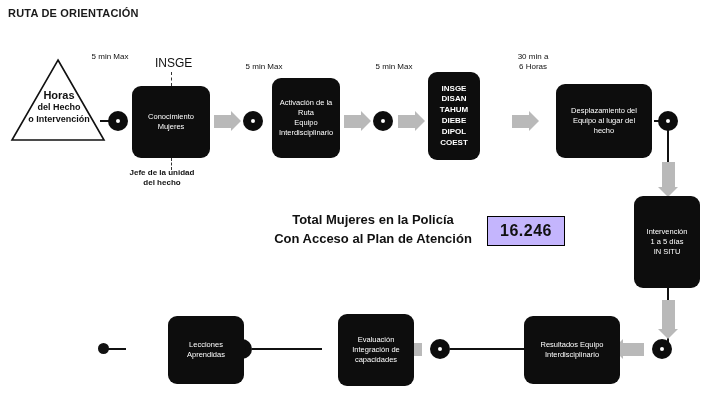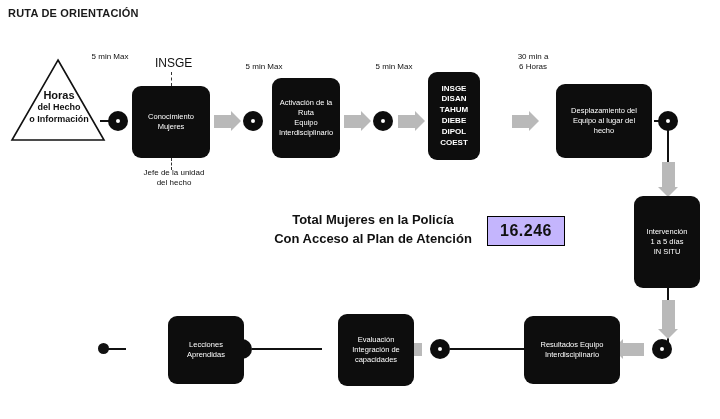--- a/index.html
+++ b/index.html
@@ -182,39 +182,39 @@
   <div class="title">RUTA DE ORIENTACIÓN</div>
 
   <div class="tri-shape">
     <svg width="96" height="84" viewBox="0 0 96 84">
       <polygon points="48,2 94,82 2,82" fill="#ffffff" stroke="#111111" stroke-width="1.6"></polygon>
     </svg>
   </div>
   <div class="tri-label">
     <div class="big">Horas</div>
     <div>del Hecho</div>
-    <div>o Información</div>
+    <div>o Intervención</div>
   </div>
 
   <div class="line" style="left:100px; top:120px; width:14px; height:2px;"></div>
 
   <div class="node" style="left:108px; top:111px;"></div>
 
   <div class="box" style="left:132px; top:86px; width:78px; height:72px;">
     <span>Conocimiento
 Mujeres</span>
   </div>
 
   <div class="cap" style="left:78px; top:52px; width:64px;">5 min Max</div>
 
   <div class="insge" style="left:155px; top:56px;">INSGE</div>
   <div class="dashed" style="left:171px; top:72px; height:14px;"></div>
 
   <div class="dashed" style="left:171px; top:158px; height:12px;"></div>
-  <div class="cap" style="left:128px; top:168px; width:92px; white-space:pre-line;">Jefe  de la unidad
+  <div class="cap" style="left:116px; top:168px; width:92px; white-space:pre-line;font-weight:bold;">Jefe  de la unidad
 del hecho</div>
 
   <div class="arrow right" style="left:214px; top:115px; width:18px;"></div>
   <div class="node" style="left:243px; top:111px;"></div>
 
   <div class="box" style="left:272px; top:78px; width:68px; height:80px;">
     <span>Activación de la
 Ruta
 Equipo
 Interdisciplinario</span>

